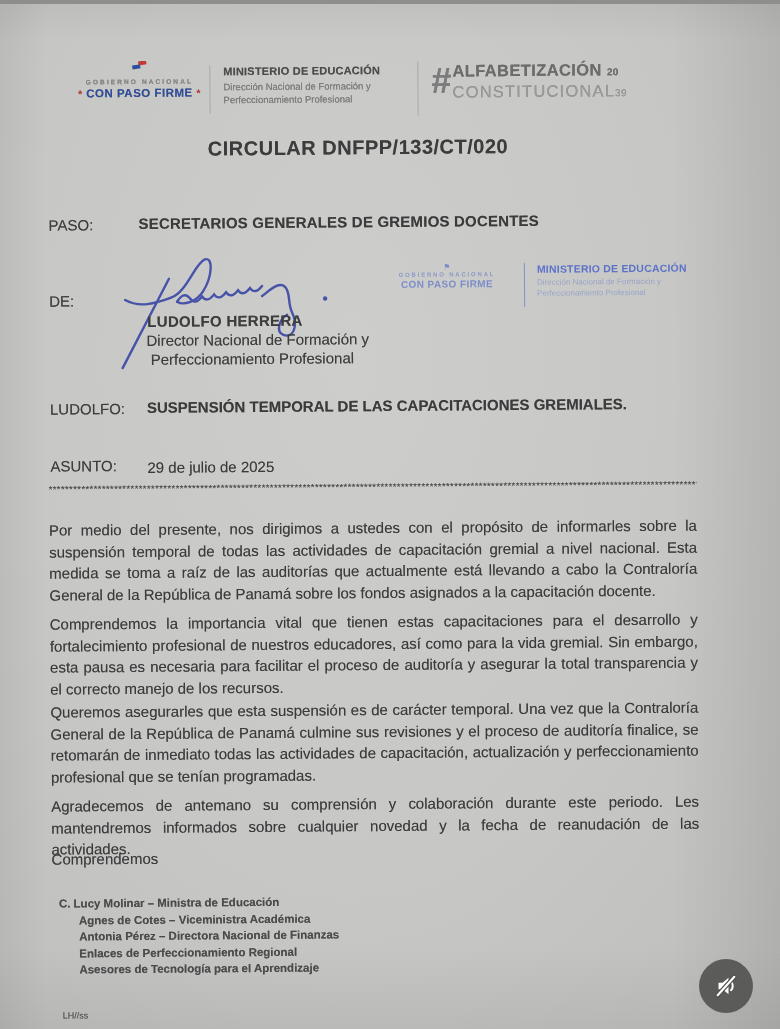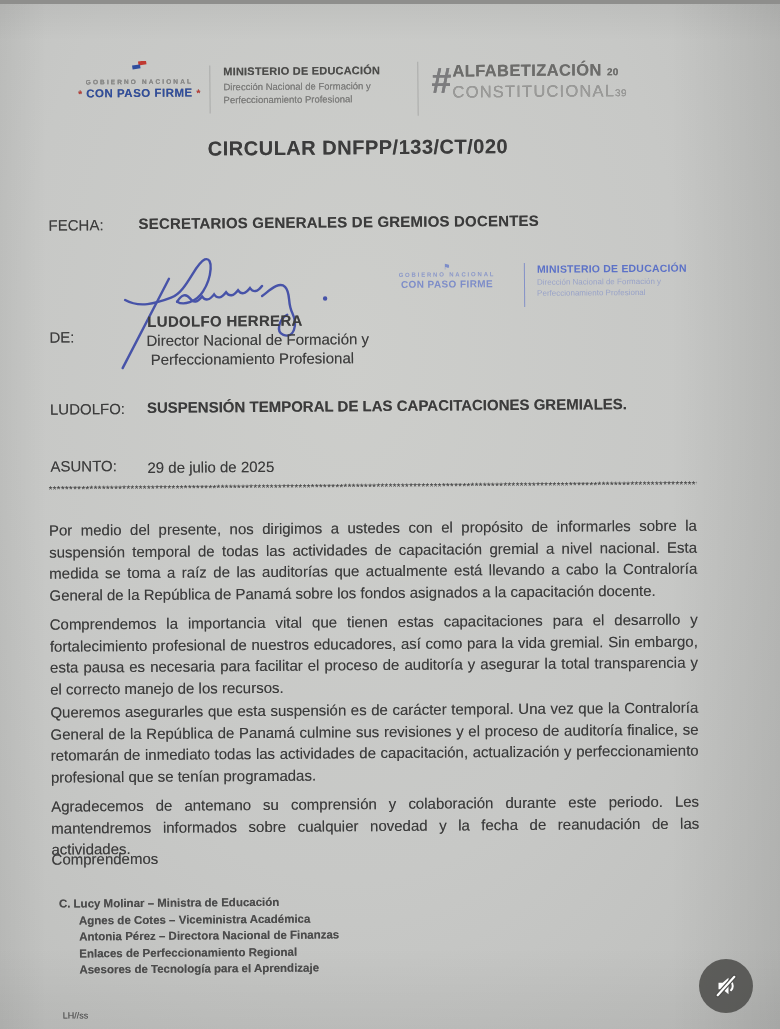--- a/index.html
+++ b/index.html
@@ -38,21 +38,21 @@
   .campaign .num{font-size:10px;}
   .campaign .l2 .num{letter-spacing:.2px;}
 
   
   .doc-title{position:absolute;left:0;right:60px;top:136px;text-align:center;font-size:20px;font-weight:bold;letter-spacing:.5px;color:#3c3c3c;}
   .flabel{position:absolute;left:50px;font-size:15px;color:#3d3d3d;}
   .fvalue{position:absolute;left:140px;font-size:15px;color:#3b3b3b;}
   .bold{font-weight:bold;}
   .row-para .flabel{top:214px;}
   .row-para .fvalue{top:213px;letter-spacing:.2px;}
-  .row-de .flabel{top:290px;margin-top:36px;}
+  .row-de .flabel{top:290px;}
   .row-asunto .flabel{top:398px;}
   .row-asunto .fvalue{top:397px;left:147px;}
   .row-fecha .flabel{top:455px;}
   .row-fecha .fvalue{top:457px;left:147px;}
 
   
   .sig-svg{position:absolute;left:118px;top:250px;width:225px;height:130px;}
   .signer-name{position:absolute;left:148px;top:311px;font-size:15px;font-weight:bold;letter-spacing:.3px;}
   .signer-r1{position:absolute;left:147px;top:330px;font-size:15px;}
   .signer-r2{position:absolute;left:151px;top:349px;font-size:15px;}
@@ -111,21 +111,21 @@
       <div class="vdiv d2"></div>
       <div class="campaign">
         <span class="hash">#</span>
         <div class="l1"><span>ALFABETIZACIÓN</span> <span class="num">20</span></div>
         <div class="l2"><span>CONSTITUCIONAL</span><span class="num">39</span></div>
       </div>
 
       <div class="doc-title">CIRCULAR DNFPP/133/CT/020</div>
 
       <div class="row-para">
-        <span class="flabel">FECHA:</span>
+        <span class="flabel">PASO:</span>
         <span class="fvalue bold">SECRETARIOS GENERALES DE GREMIOS DOCENTES</span>
       </div>
 
       <div class="row-de">
         <span class="flabel">DE:</span>
       </div>
       <svg class="sig-svg" viewBox="0 0 225 130">
         <g fill="none" stroke="#3946a5" stroke-width="2.4" stroke-linecap="round" opacity="0.9">
           <path d="M 8 48 C 22 56, 38 52, 54 46 C 70 40, 78 12, 88 8 C 97 5, 95 26, 86 40 C 79 51, 66 54, 60 50"></path>
           <path d="M 60 50 q 7 -11 13 -3 q 5 7 12 -2 q 5 7 12 -2 q 5 7 12 -2 q 5 7 12 -2 q 5 7 12 -2 q 5 7 12 -2"></path>

